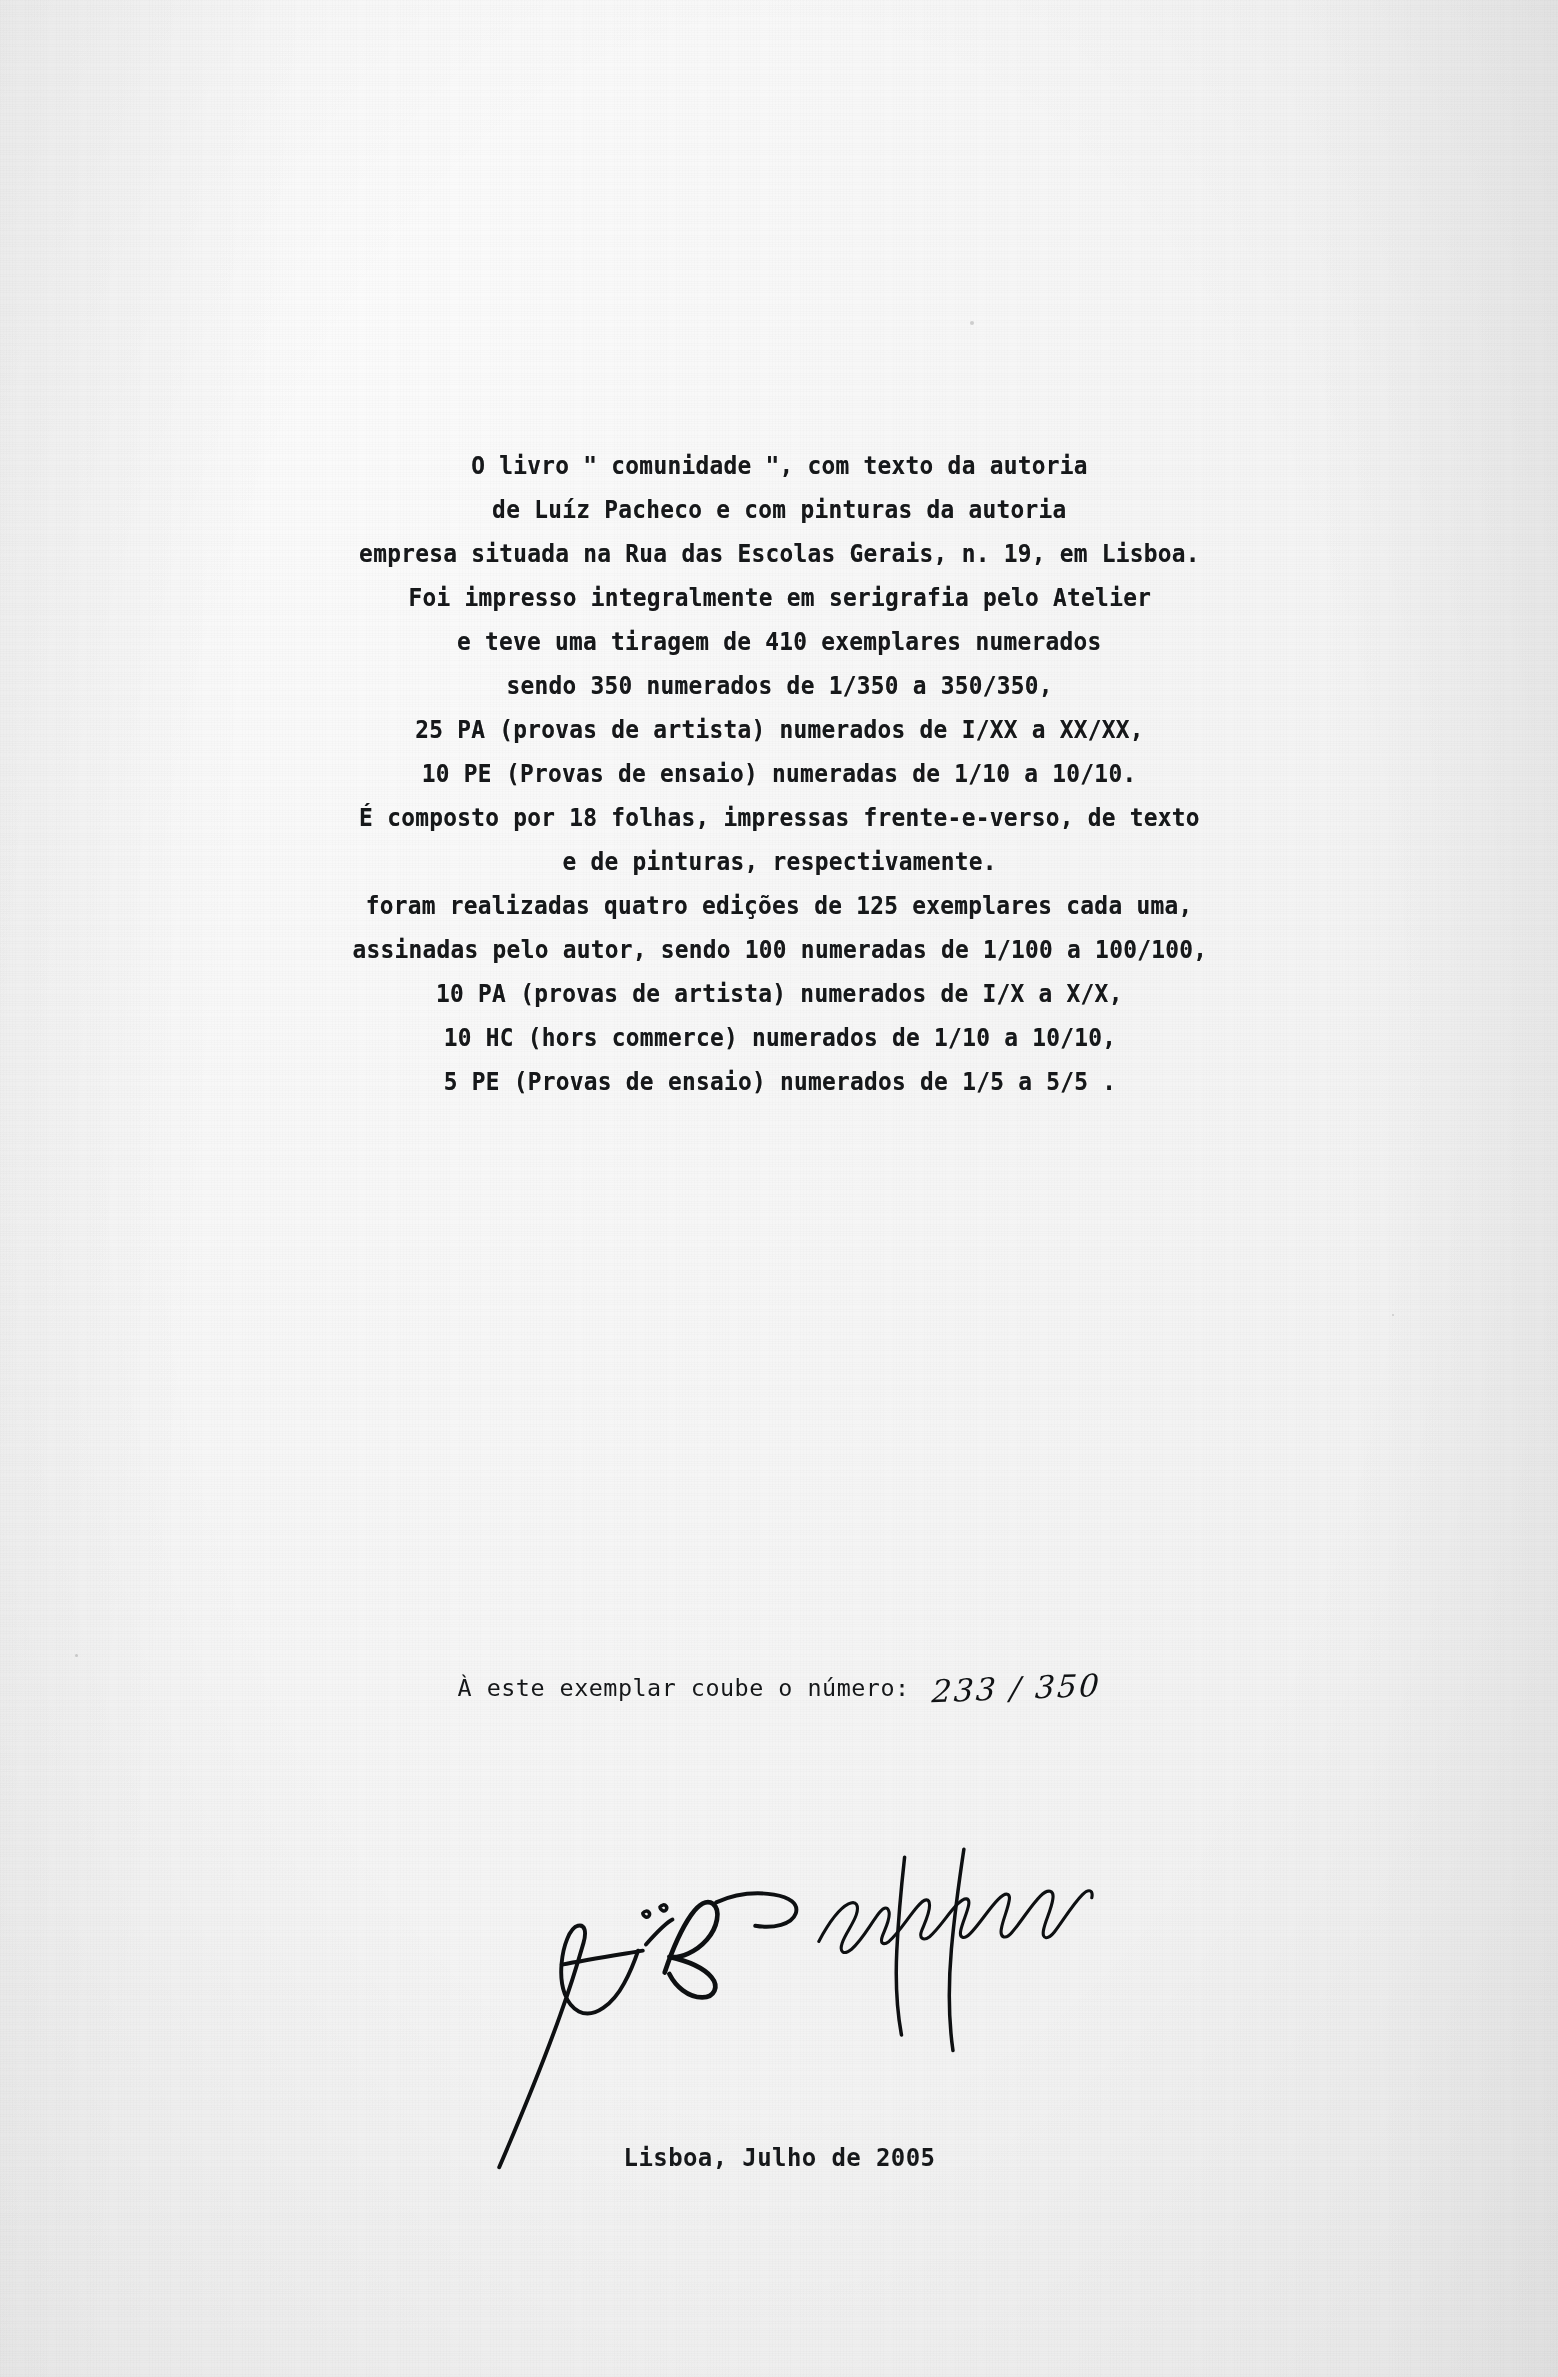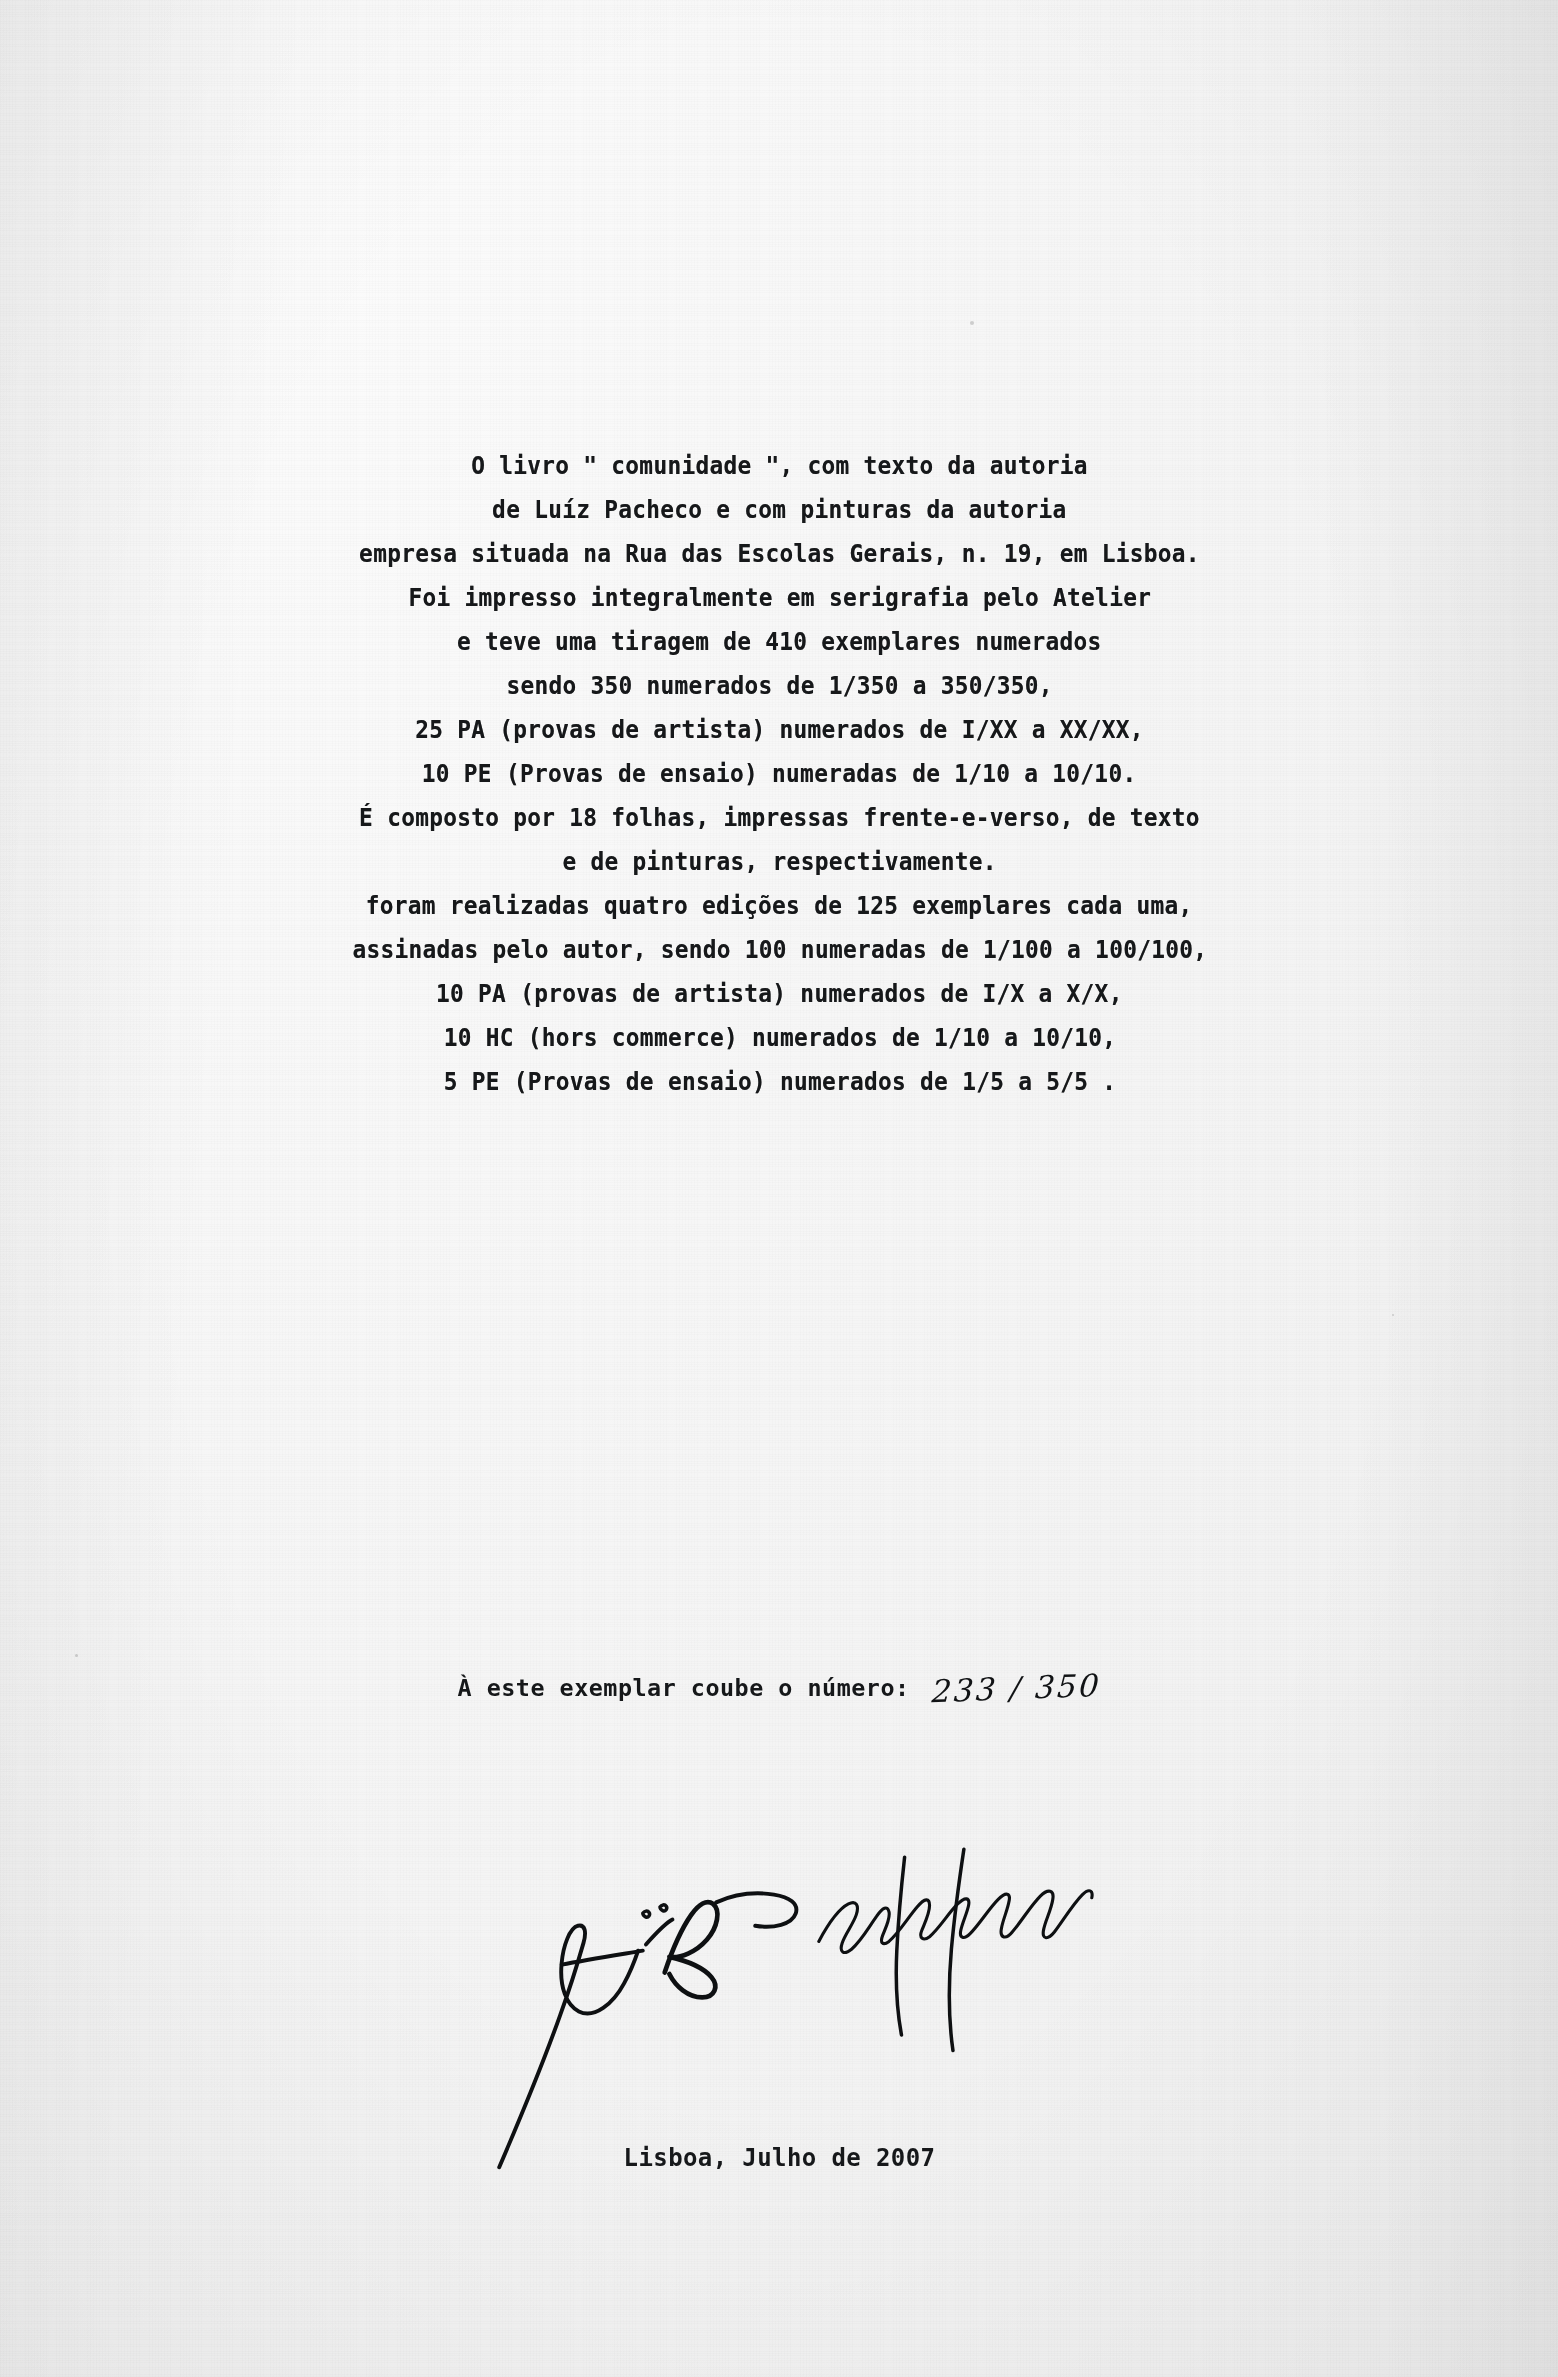--- a/index.html
+++ b/index.html
@@ -83,21 +83,21 @@
     text-align: center;
     z-index: 3;
   }
   #copy-number-row .wrap {
     display: inline-block;
     position: relative;
     white-space: nowrap;
   }
   #copy-number-label {
     font-family: "DejaVu Sans Mono", monospace;
-    font-weight: 700;
+    font-weight: 400;
     font-size: 23.4px;
     letter-spacing: 0.5px;
     color: #16181a;
     vertical-align: middle;
   }
   #copy-number-value {
     display: inline-block;
     vertical-align: middle;
     margin-left: 18.7px;
     font-family: "DejaVu Serif", serif;
@@ -213,16 +213,16 @@
     <div id="signature-right">
       <svg class="sig-svg" viewBox="0 0 400 300" preserveAspectRatio="none" aria-hidden="true">
         <path class="sig-stroke" stroke-width="4" d="M10 130 C 24 104, 36 88, 48 82 C 58 77, 62 84, 58 96 C 54 108, 44 120, 40 132 C 36 144, 42 148, 52 140 C 64 130, 74 112, 84 98 C 92 86, 98 84, 100 92 C 102 100, 96 112, 92 122 C 88 132, 92 136, 100 130 C 112 120, 124 100, 136 86 C 146 74, 152 74, 152 84 C 152 94, 146 106, 142 116 C 138 126, 144 130, 152 124 C 164 114, 176 94, 188 82 C 198 72, 204 74, 202 84 C 200 94, 194 106, 192 116 C 190 126, 196 128, 204 120 C 216 108, 228 88, 240 76 C 250 66, 256 68, 254 78 C 252 90, 246 102, 244 114 C 242 126, 250 128, 258 118 C 270 104, 282 84, 294 72 C 304 62, 312 64, 310 76 C 308 90, 300 104, 298 116 C 296 128, 304 128, 312 118 C 324 102, 336 82, 348 70 C 356 62, 362 64, 360 74"></path>
         <path class="sig-stroke" stroke-width="4.5" d="M120 22 C 116 58, 112 100, 110 142 C 108 184, 110 218, 116 250"></path>
         <path class="sig-stroke" stroke-width="4.5" d="M196 12 C 190 52, 184 96, 180 140 C 176 186, 176 228, 182 270"></path>
       </svg>
     </div>
 
   </div>
 
-  <div id="place-date">Lisboa, Julho de 2007</div>
+  <div id="place-date">Lisboa, Julho de 2005</div>
 
 </div>
 
 
 </body></html>

